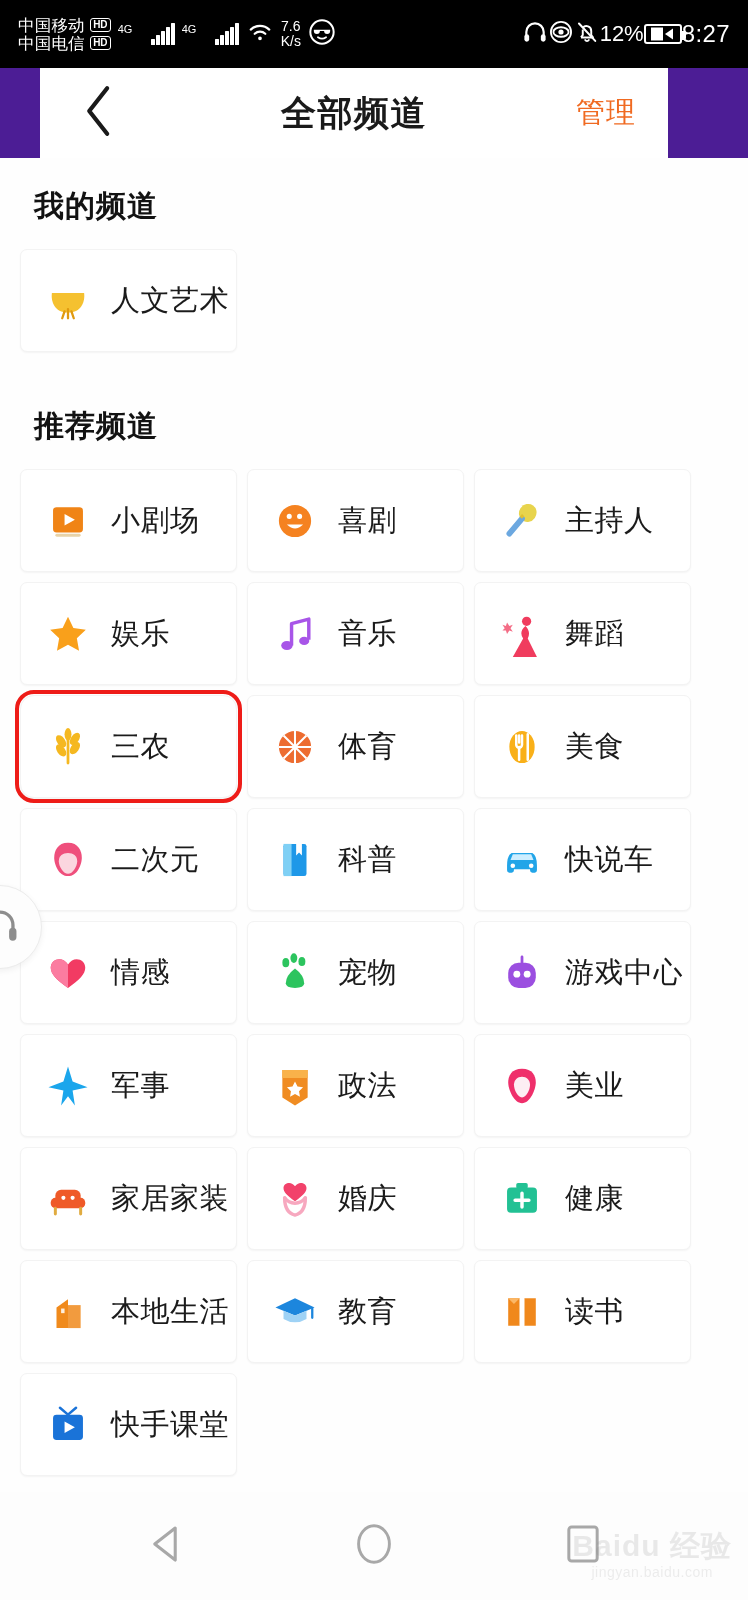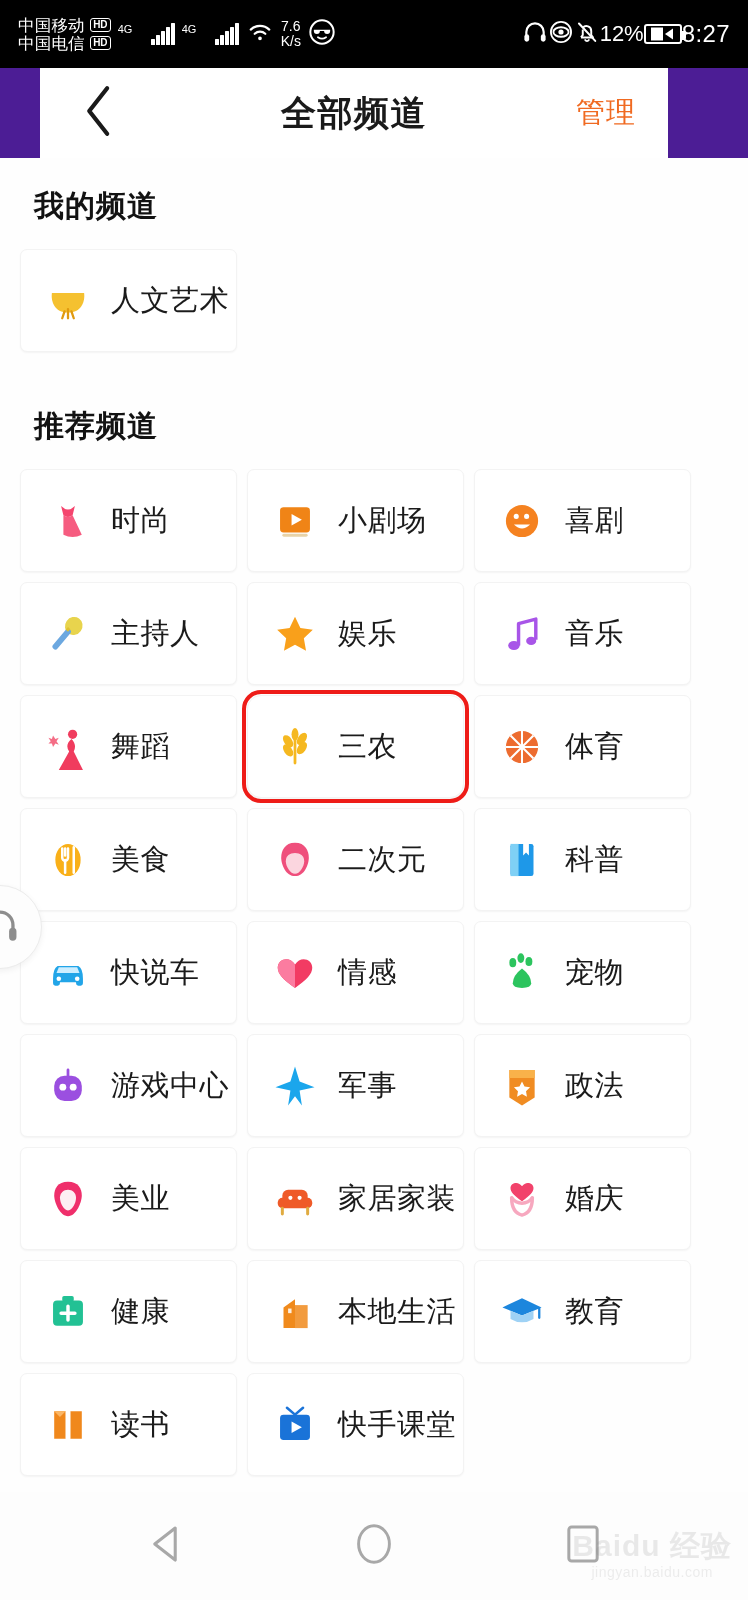--- a/index.html
+++ b/index.html
@@ -235,29 +235,20 @@
           </span>
           <span class="lbl">人文艺术</span>
         </div>
       </div>
 
     <div class="section-title recchan-title">推荐频道</div>
     <div class="grid" id="rec-channels-grid">
         <div class="card">
           <span class="ic">
             <svg width="46" height="46" viewBox="0 0 40 40">
-              <path d="M14 7 q6 6 12 0 l-2 8 q-4 3 -8 0z" fill="#f5456e"></path>
-              <path d="M16 15 q4 3 8 0 l8 17 q-8 4 -16 0z" fill="#f5456e" opacity="0.88"></path>
-            </svg>
-          </span>
-          <span class="lbl">时尚</span>
-        </div>
-        <div class="card">
-          <span class="ic">
-            <svg width="46" height="46" viewBox="0 0 40 40">
               <rect x="7" y="8" width="26" height="22" rx="3" fill="#f08416"></rect>
               <path d="M17 14l9 5-9 5z" fill="#fff"></path>
               <rect x="9" y="31" width="22" height="2.6" rx="1.3" fill="#e8d3a8"></rect>
             </svg>
           </span>
           <span class="lbl">小剧场</span>
         </div>
         <div class="card">
           <span class="ic">
             <svg width="46" height="46" viewBox="0 0 40 40">

